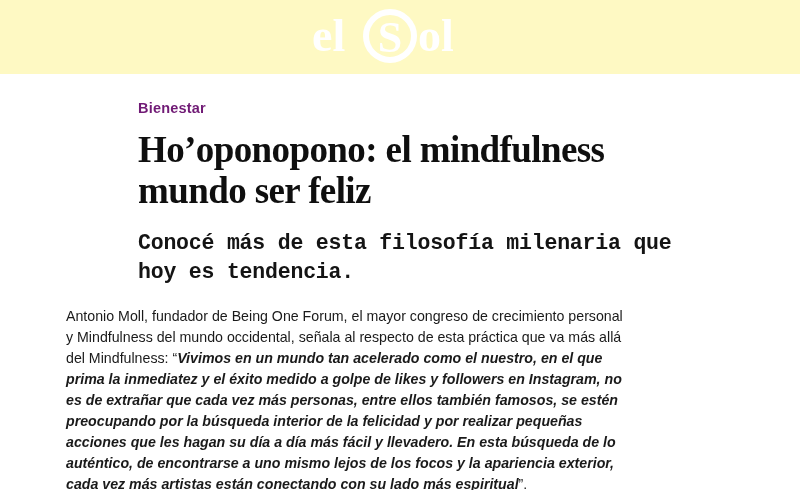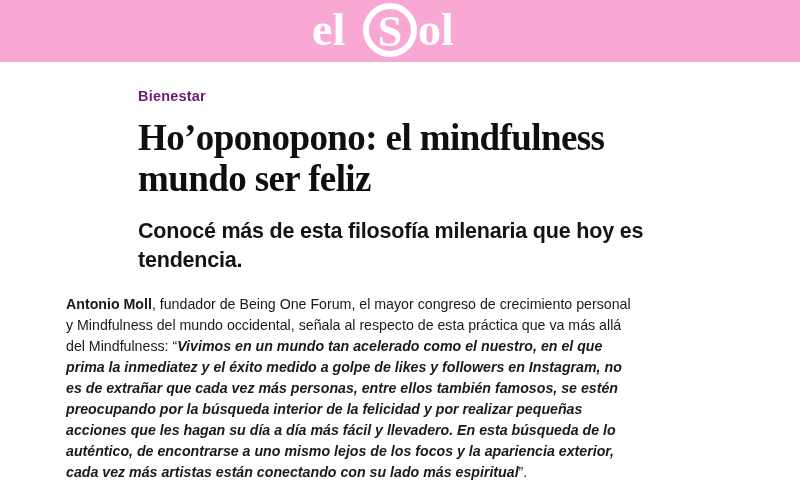--- a/index.html
+++ b/index.html
@@ -9,22 +9,22 @@
   body {
     width: 800px;
     height: 490px;
     background: #ffffff;
     font-family: "Liberation Sans", sans-serif;
     overflow: hidden;
   }
 
   
   .masthead {
-    height: 62px;
-    background: #f9a8d4;
+    height: 74px;
+    background: #fef9c3;
     display: flex;
     align-items: center;
     justify-content: center;
     position: relative;
   }
   .logo {
     display: flex;
     align-items: center;
     justify-content: center;
     height: 60px;
@@ -49,42 +49,42 @@
     font-family: "Liberation Serif", serif;
     font-weight: bold;
     font-size: 37px;
     line-height: 1.1;
     color: #0f0f0f;
     margin: 0 0 18px 0;
     letter-spacing: -0.6px;
     max-width: 560px;
   }
   .subhead {
-    font-family: Liberation Sans, sans-serif;
+    font-family: Liberation Mono, monospace;
     font-weight: bold;
     font-size: 21.5px;
     line-height: 1.32;
     color: #141414;
     margin: 0 0 20px 0;
     max-width: 545px;
     letter-spacing: -0.2px;
   }
   .body-copy {
     font-size: 14.2px;
     line-height: 1.48;
     color: #1a1a1a;
     margin: 0;
     max-width: 566px;
     padding-left: 0;
   }
   .article .body-copy {
     margin-left: -72px;
   }
   .byline {
-    font-weight: bold;
+    font-weight: normal;
   }
   .quote {
     font-style: italic;
     font-weight: bold;
   }
 </style>
 </head>
 <body>
 
 <div class="masthead">

